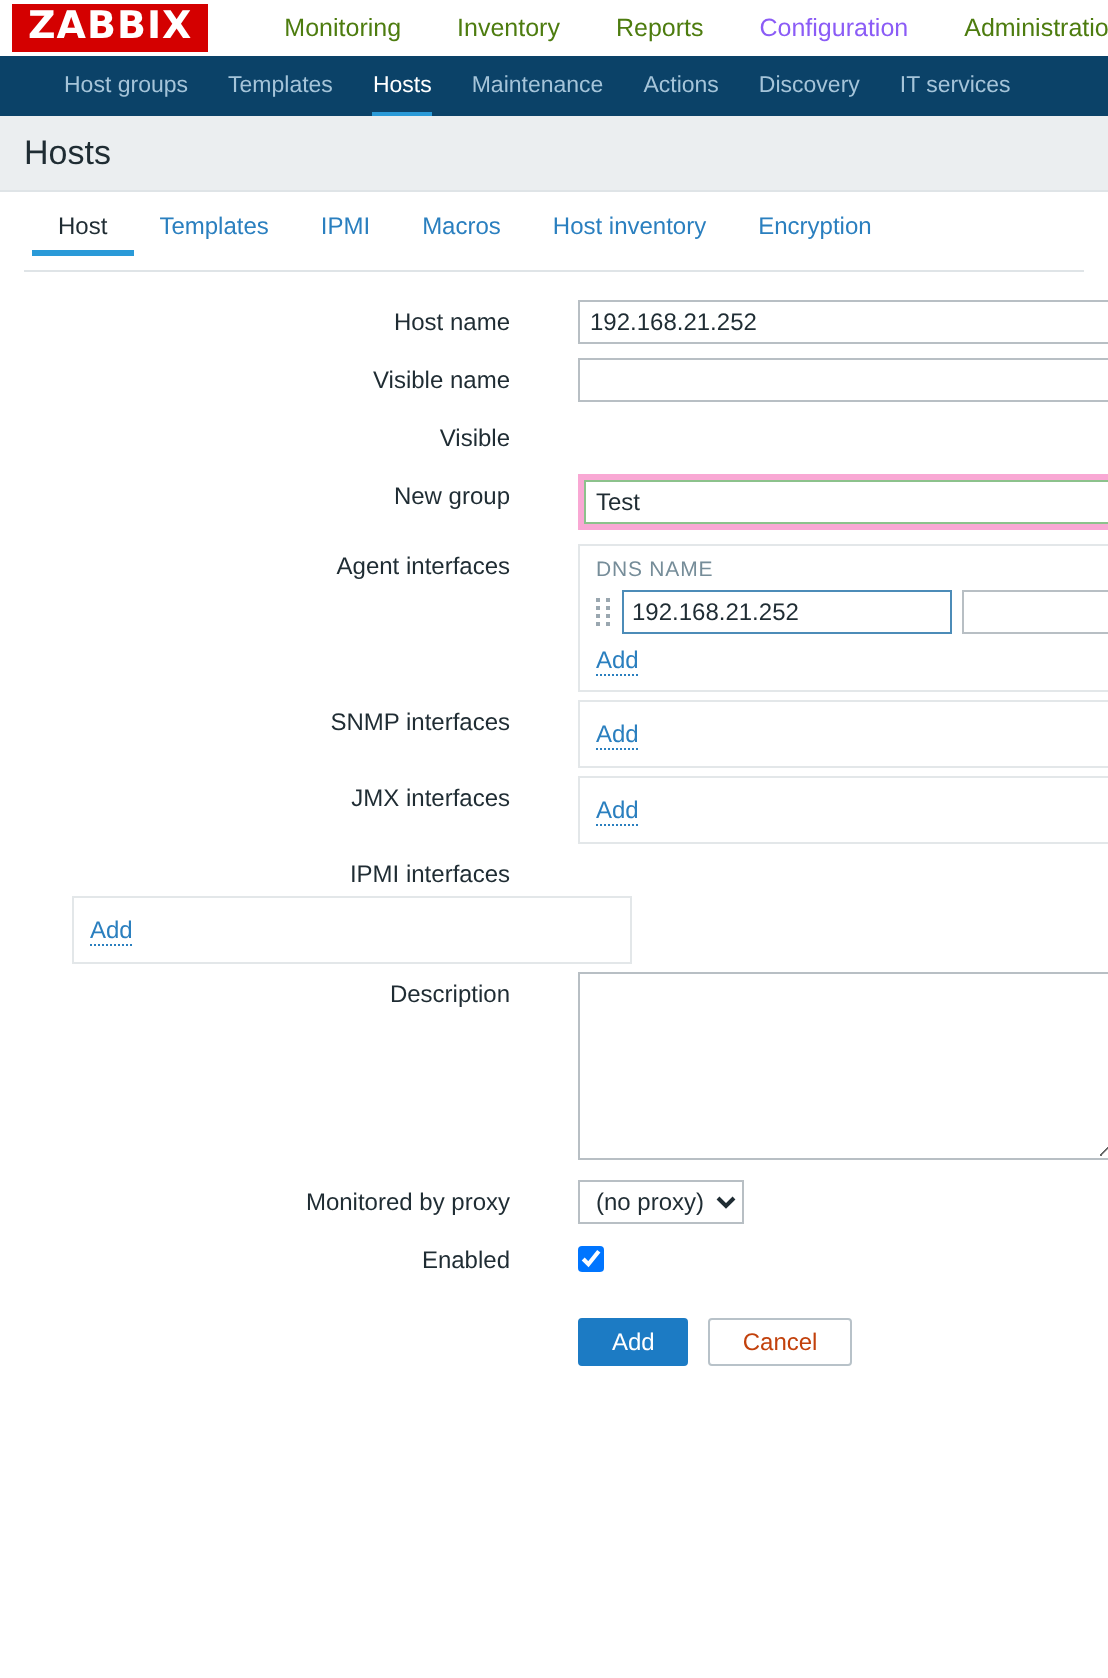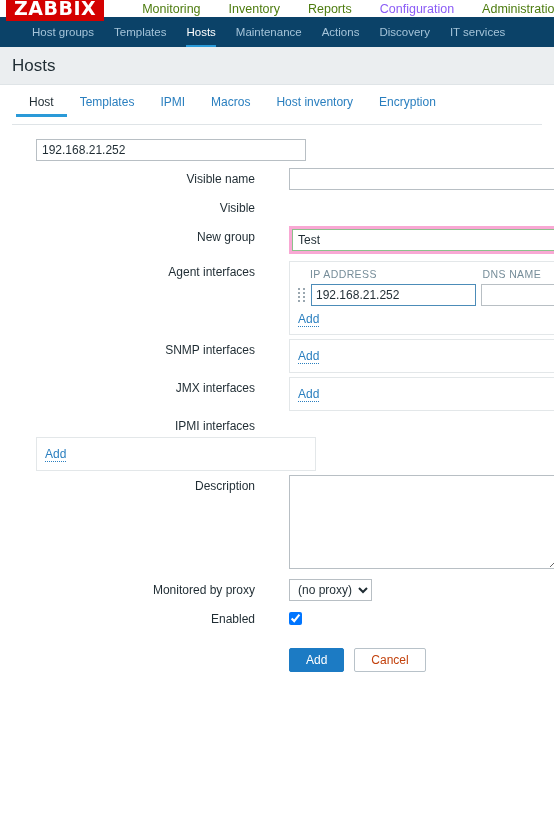--- a/index.html
+++ b/index.html
@@ -10,21 +10,21 @@
     height: 839px;
     overflow: hidden;
     background: #ffffff;
     font-family: "Liberation Sans", sans-serif;
     font-size: 12px;
     color: #1f2c33;
   }
 
   
   .topbar {
-    height: 17px;
+    height: 28px;
     background: #ffffff;
     display: flex;
     align-items: center;
     position: relative;
   }
   .logo {
     background: #d40000;
     color: #ffffff;
     font-family: "DejaVu Sans", sans-serif;
     font-weight: bold;
@@ -408,20 +408,21 @@
     <div class="tab">Templates</div>
     <div class="tab">IPMI</div>
     <div class="tab">Macros</div>
     <div class="tab">Host inventory</div>
     <div class="tab">Encryption</div>
   </div>
 
   <div class="form">
 
     <div class="row">
+      <div class="lbl">Host name</div>
       <div class="field">
         <input class="txt" type="text" value="192.168.21.252" style="">
       </div>
     </div>
 
     <div class="row">
       <div class="lbl">Visible name</div>
       <div class="field">
         <input class="txt" type="text" value="" style="">
       </div>
@@ -438,21 +439,20 @@
           <input class="txt" type="text" value="Test" style="">
         </div>
       </div>
     </div>
 
     <div class="row" style="margin-bottom:4px;">
       <div class="lbl">Agent interfaces</div>
       <div class="field">
         <div class="iface-box wide">
           <div class="iface-head">
-            <div class="c-ip">IP ADDRESS</div>
             <div class="c-dns">DNS NAME</div>
           </div>
           <div class="iface-row">
             <span class="grip">
               <span></span>
                 <span></span>
                 <span></span>
                 <span></span>
             </span>
             <input class="ip" type="text" value="192.168.21.252" style="">

